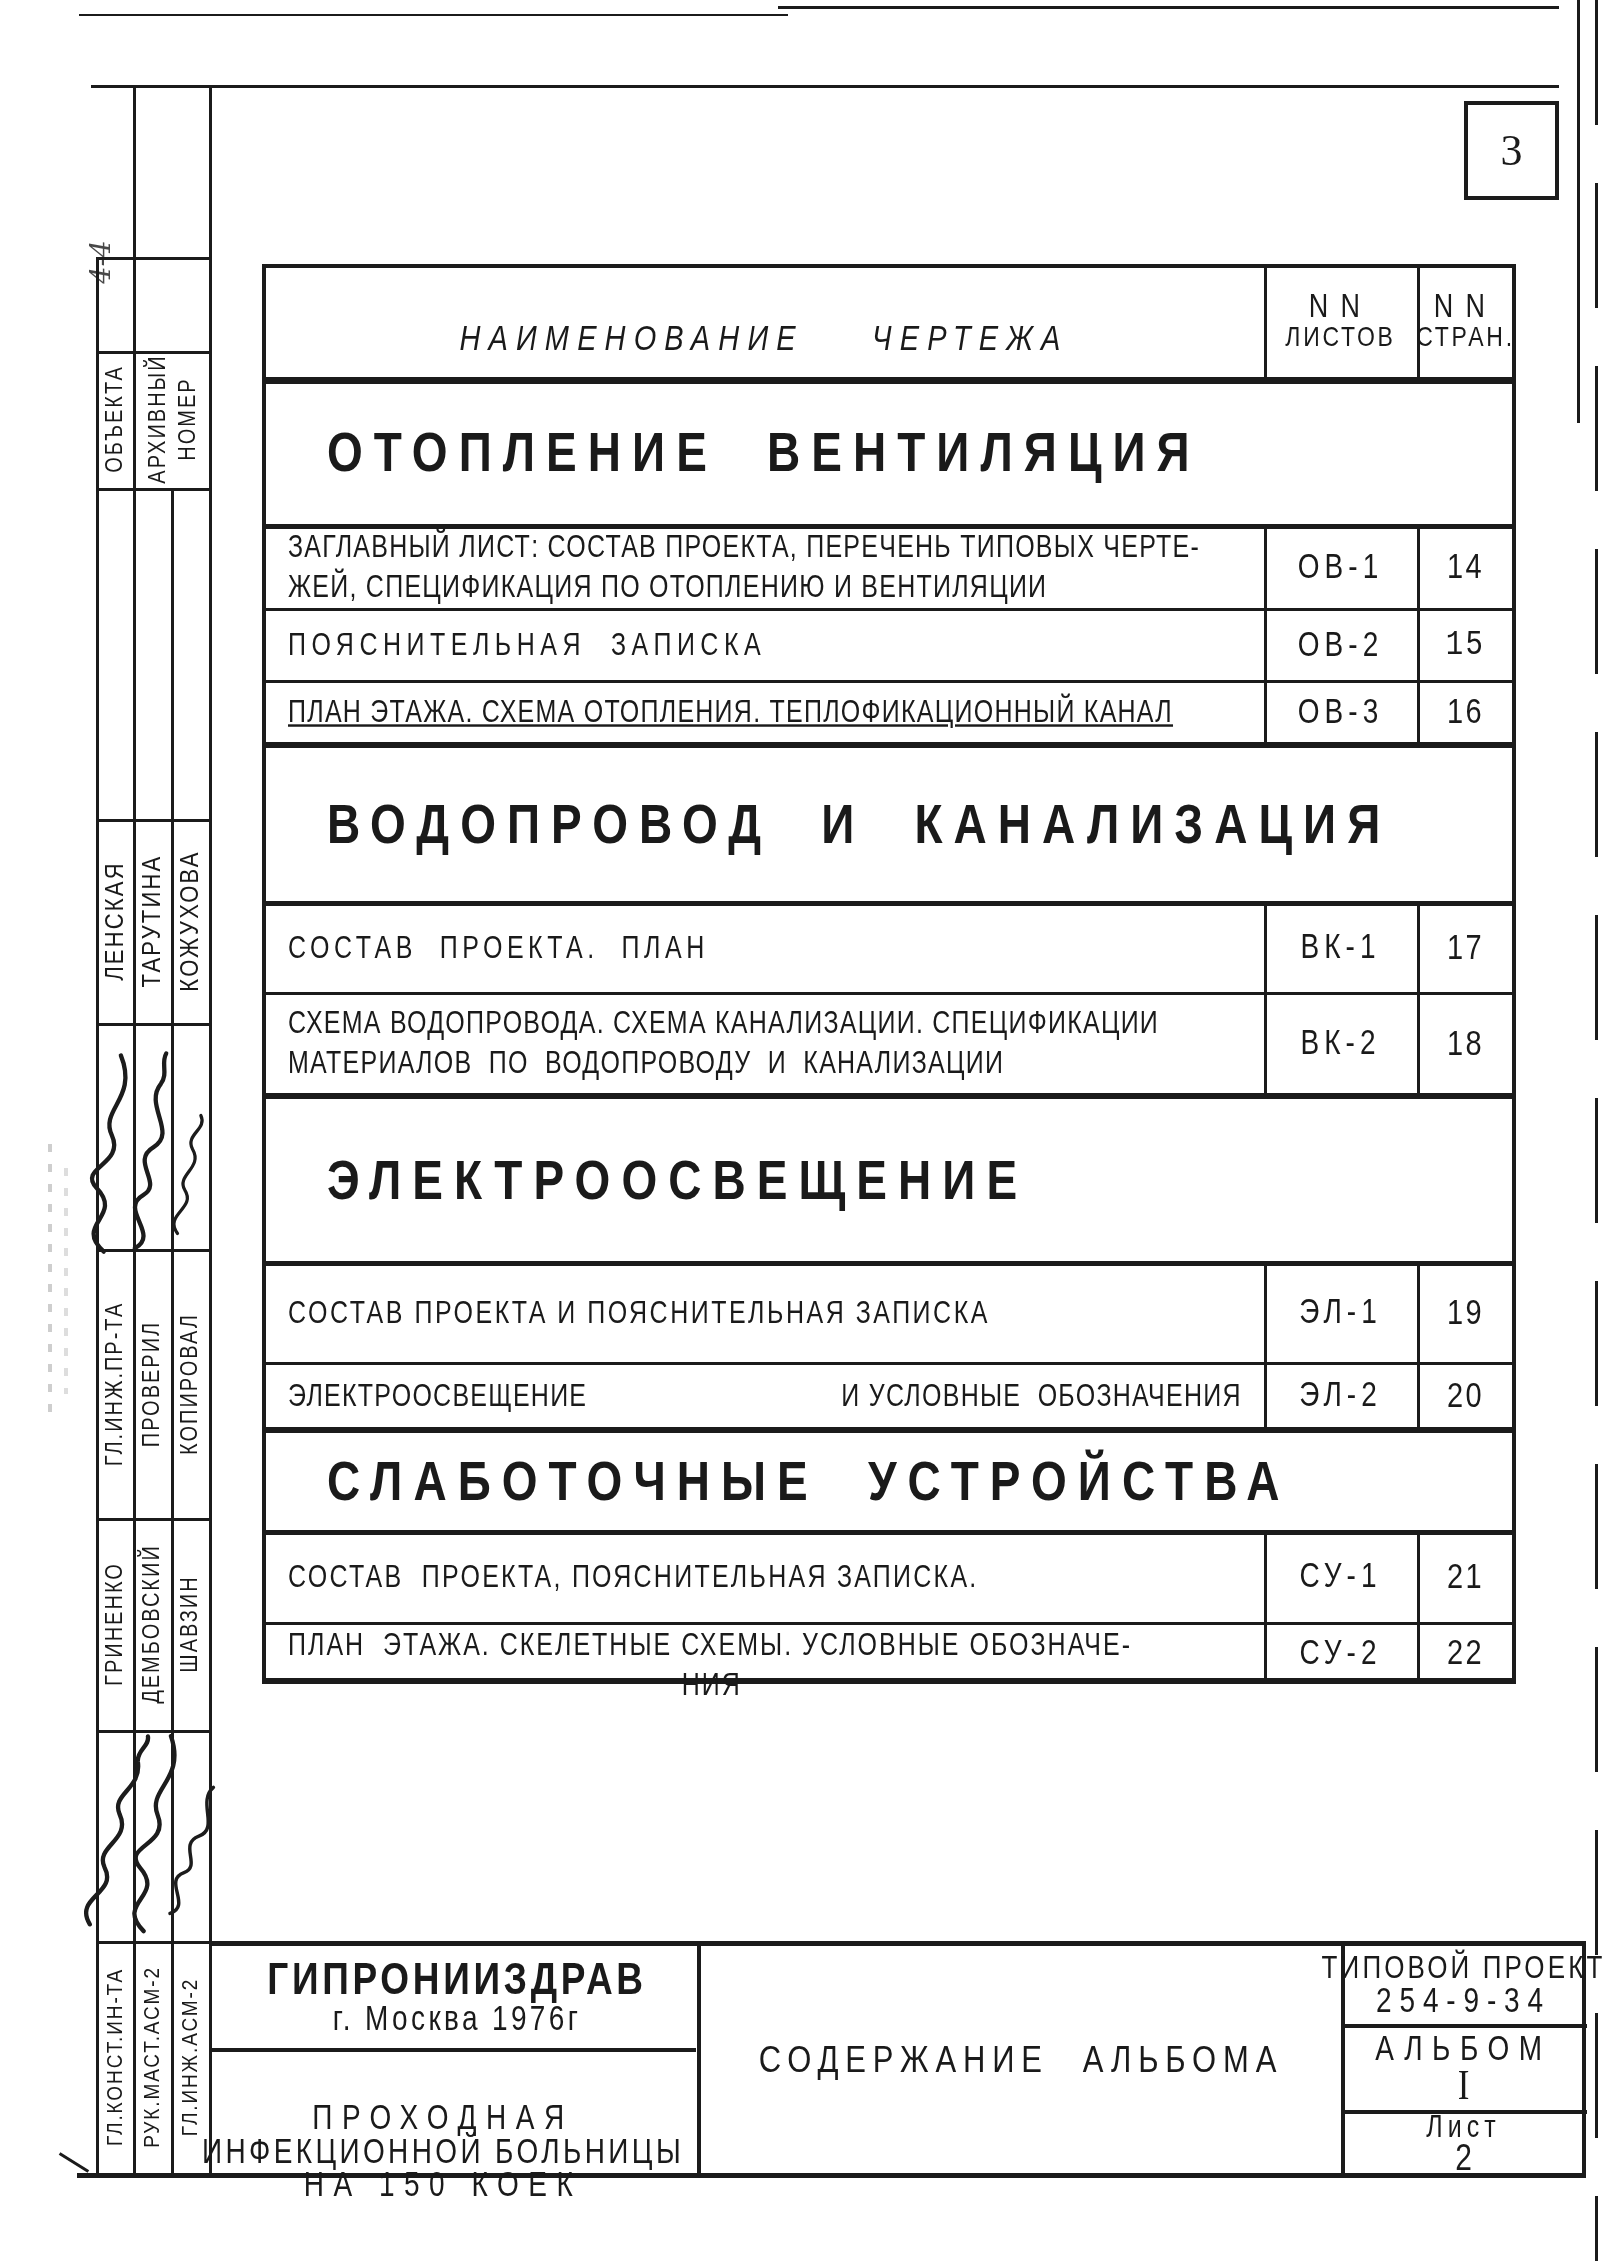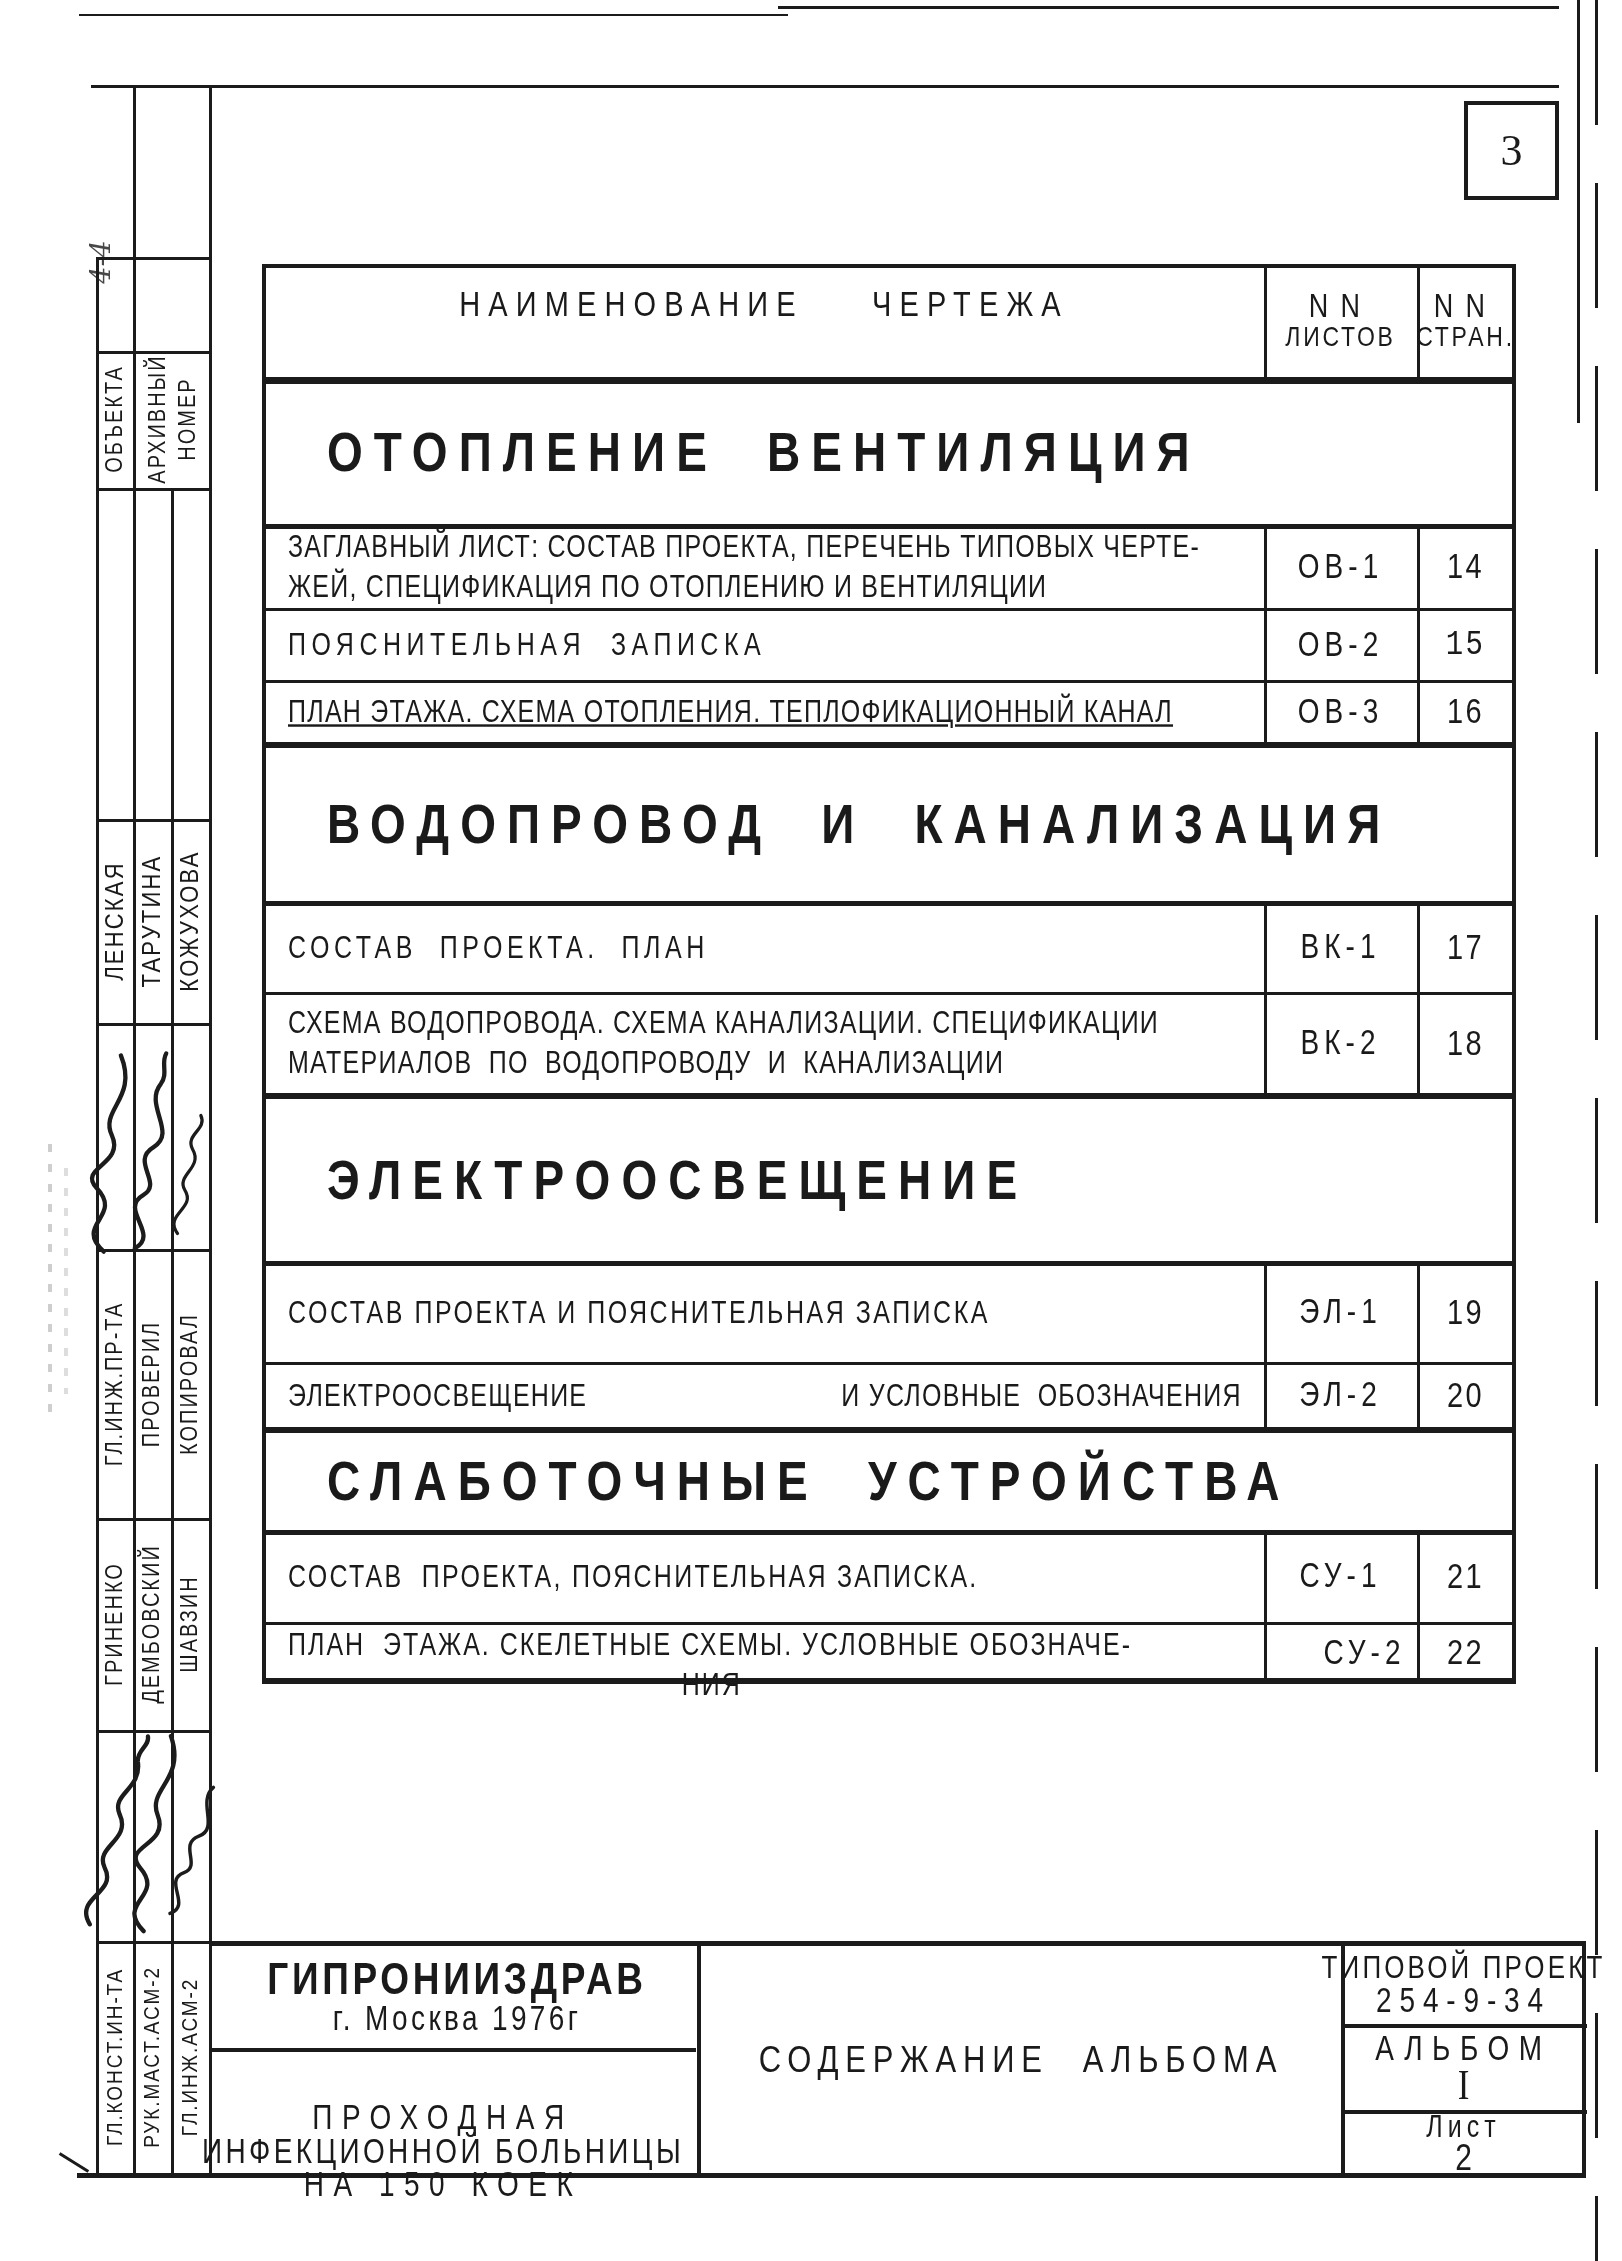--- a/index.html
+++ b/index.html
@@ -145,21 +145,21 @@
   <div class="ln" style="left:262px;top:901px;width:1254px;height:4.8px;"></div>
   <div class="ln" style="left:262px;top:992px;width:1254px;height:2.9px;"></div>
   <div class="ln" style="left:262px;top:1093px;width:1254px;height:5.8px;"></div>
   <div class="ln" style="left:262px;top:1261px;width:1254px;height:4.8px;"></div>
   <div class="ln" style="left:262px;top:1362px;width:1254px;height:2.9px;"></div>
   <div class="ln" style="left:262px;top:1427px;width:1254px;height:5.8px;"></div>
   <div class="ln" style="left:262px;top:1530px;width:1254px;height:4.8px;"></div>
   <div class="ln" style="left:262px;top:1622px;width:1254px;height:2.9px;"></div>
   <div class="ln" style="left:262px;top:1678px;width:1254px;height:5.8px;"></div>
 
-  <div class="cell center" style="left:269px;top:251px;width:990px;height:106px;">
+  <div class="cell center" style="left:269px;top:285px;width:990px;height:106px;font-style:italic;">
     <span class="hdr tallc">НАИМЕНОВАНИЕ ЧЕРТЕЖА</span>
   </div>
   <div class="cell colstack center" style="left:1267px;top:268px;width:147px;height:106px;">
     <span class="hdr-nn tallc">NN</span>
     <span class="hdr-sub tallc">ЛИСТОВ</span>
   </div>
   <div class="cell colstack center" style="left:1421px;top:268px;width:89px;height:106px;">
     <span class="hdr-nn tallc">NN</span>
     <span class="hdr-sub tallc">СТРАН.</span>
   </div>
@@ -256,21 +256,21 @@
     <span class="code tallc">СУ-1</span>
     </div>
   <div class="cell center" style="left:1421px;top:1534px;width:89px;height:84px;">
     <span class="pageno tallc">21</span>
     </div>
 
   <div class="cell" style="left:288px;top:1626px;width:968px;height:72px;align-items:flex-end;">
     <span class="row-name tall" style="letter-spacing:.08em;">ПЛАН  ЭТАЖА. СКЕЛЕТНЫЕ СХЕМЫ. УСЛОВНЫЕ ОБОЗНАЧЕ-
                                             НИЯ</span>
     </div>
-  <div class="cell center" style="left:1267px;top:1626px;width:147px;height:53px;padding-left:24px;">
+  <div class="cell center" style="left:1267px;top:1626px;width:147px;height:53px;">
     <span class="code tallc">СУ-2</span>
     </div>
   <div class="cell center" style="left:1421px;top:1626px;width:89px;height:53px;">
     <span class="pageno tallc">22</span>
     </div>
 
   <div class="ln" style="left:211px;top:1941px;width:1374px;height:4.8px;"></div>
   <div class="ln" style="left:77px;top:2173px;width:1509px;height:4.8px;"></div>
   <div class="ln" style="left:697px;top:1941px;width:4.3px;height:236px;"></div>
   <div class="ln" style="left:1341px;top:1941px;width:4.3px;height:236px;"></div>

